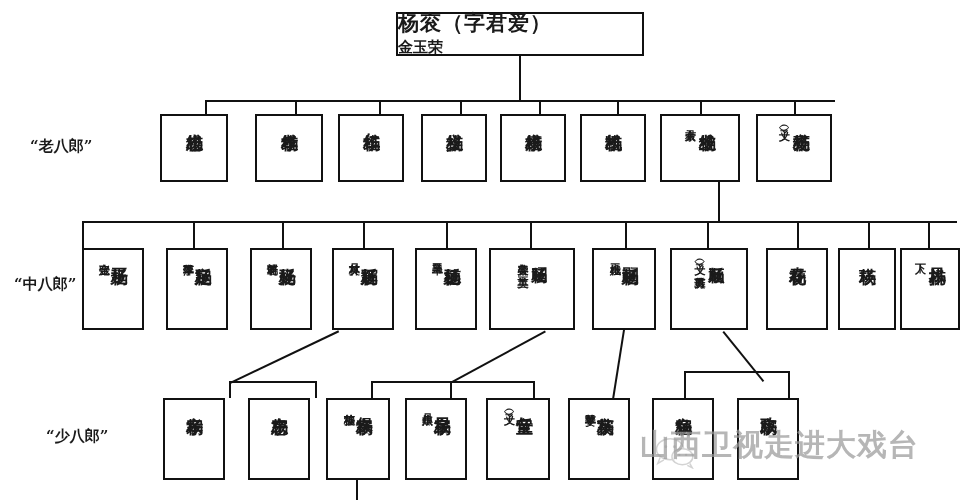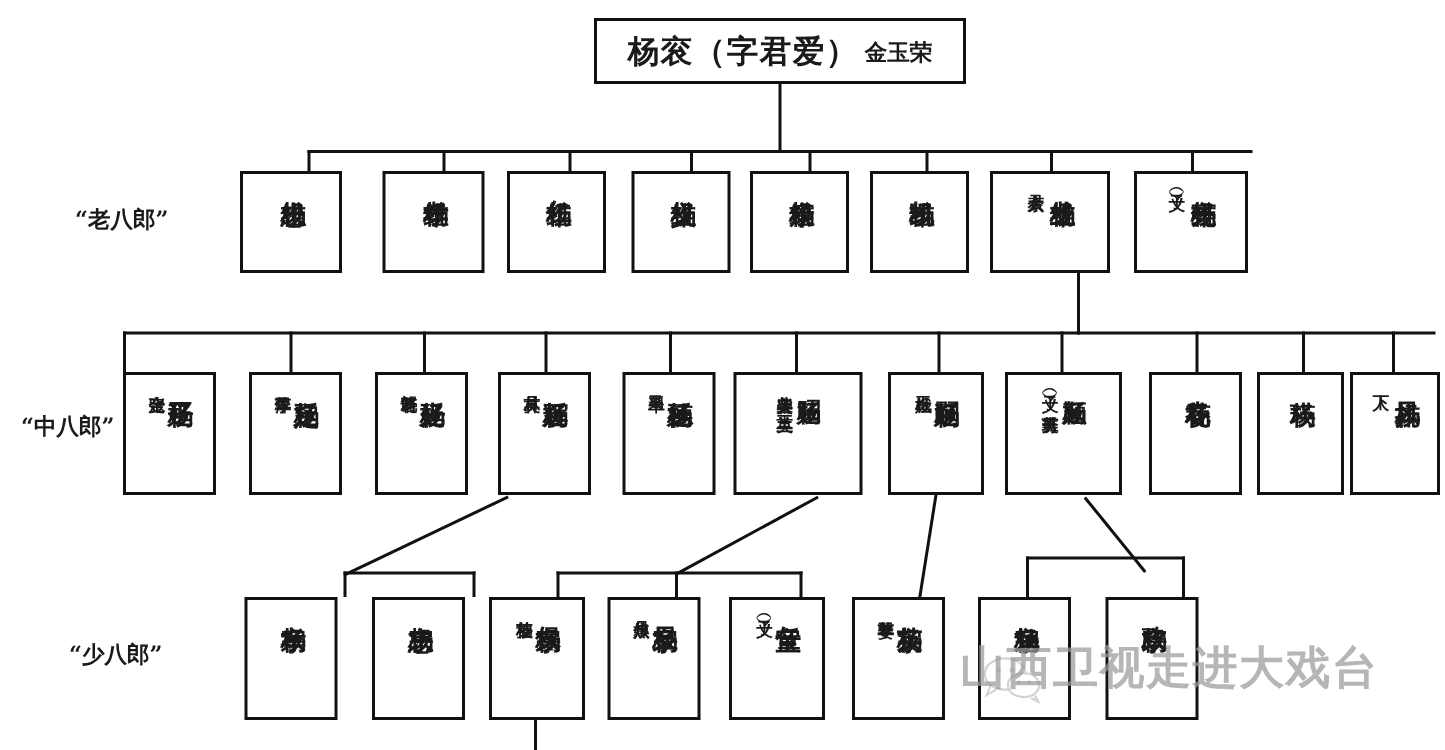--- a/index.html
+++ b/index.html
@@ -35,21 +35,21 @@
     letter-spacing:0px;white-space:nowrap;
     font-family:"DejaVu Serif","Liberation Serif",serif;
   }
   .node .side{
     writing-mode:vertical-rl;text-orientation:upright;
     font-size:11px;font-weight:600;line-height:1.05;
     white-space:nowrap;padding-top:1px;
     font-family:"DejaVu Serif","Liberation Serif",serif;
   }
   .node.top{
-    flex-direction:row;align-items:center;justify-content:center;
+    flex-direction:column;justify-content:center;
     gap:4px;padding:0;
   }
   .node.top .main{
     writing-mode:horizontal-tb;text-orientation:mixed;
     font-size:21px;letter-spacing:1px;
   }
   .node.top .side{
     writing-mode:horizontal-tb;text-orientation:mixed;
     font-size:15px;padding-top:3px;
   }
@@ -90,21 +90,21 @@
 
   <div class="abs vline" style="left:205px;top:100px;height:14px;"></div>
   <div class="abs vline" style="left:295px;top:100px;height:14px;"></div>
   <div class="abs vline" style="left:379px;top:100px;height:14px;"></div>
   <div class="abs vline" style="left:460px;top:100px;height:14px;"></div>
   <div class="abs vline" style="left:539px;top:100px;height:14px;"></div>
   <div class="abs vline" style="left:617px;top:100px;height:14px;"></div>
   <div class="abs vline" style="left:700px;top:100px;height:14px;"></div>
   <div class="abs vline" style="left:794px;top:100px;height:14px;"></div>
 
-  <div class="abs rowlabel" style="left:50px;top:137px;">“老八郎”</div>
+  <div class="abs rowlabel" style="left:30px;top:137px;">“老八郎”</div>
 
   <div class="abs node" style="left:160px;top:114px;width:68px;height:68px;">
     <span class="main">杨维忠</span>
     <span class="side"></span>
   </div>
   <div class="abs node" style="left:255px;top:114px;width:68px;height:68px;">
     <span class="main">杨维孝</span>
     <span class="side"></span>
   </div>
   <div class="abs node" style="left:338px;top:114px;width:66px;height:68px;">

